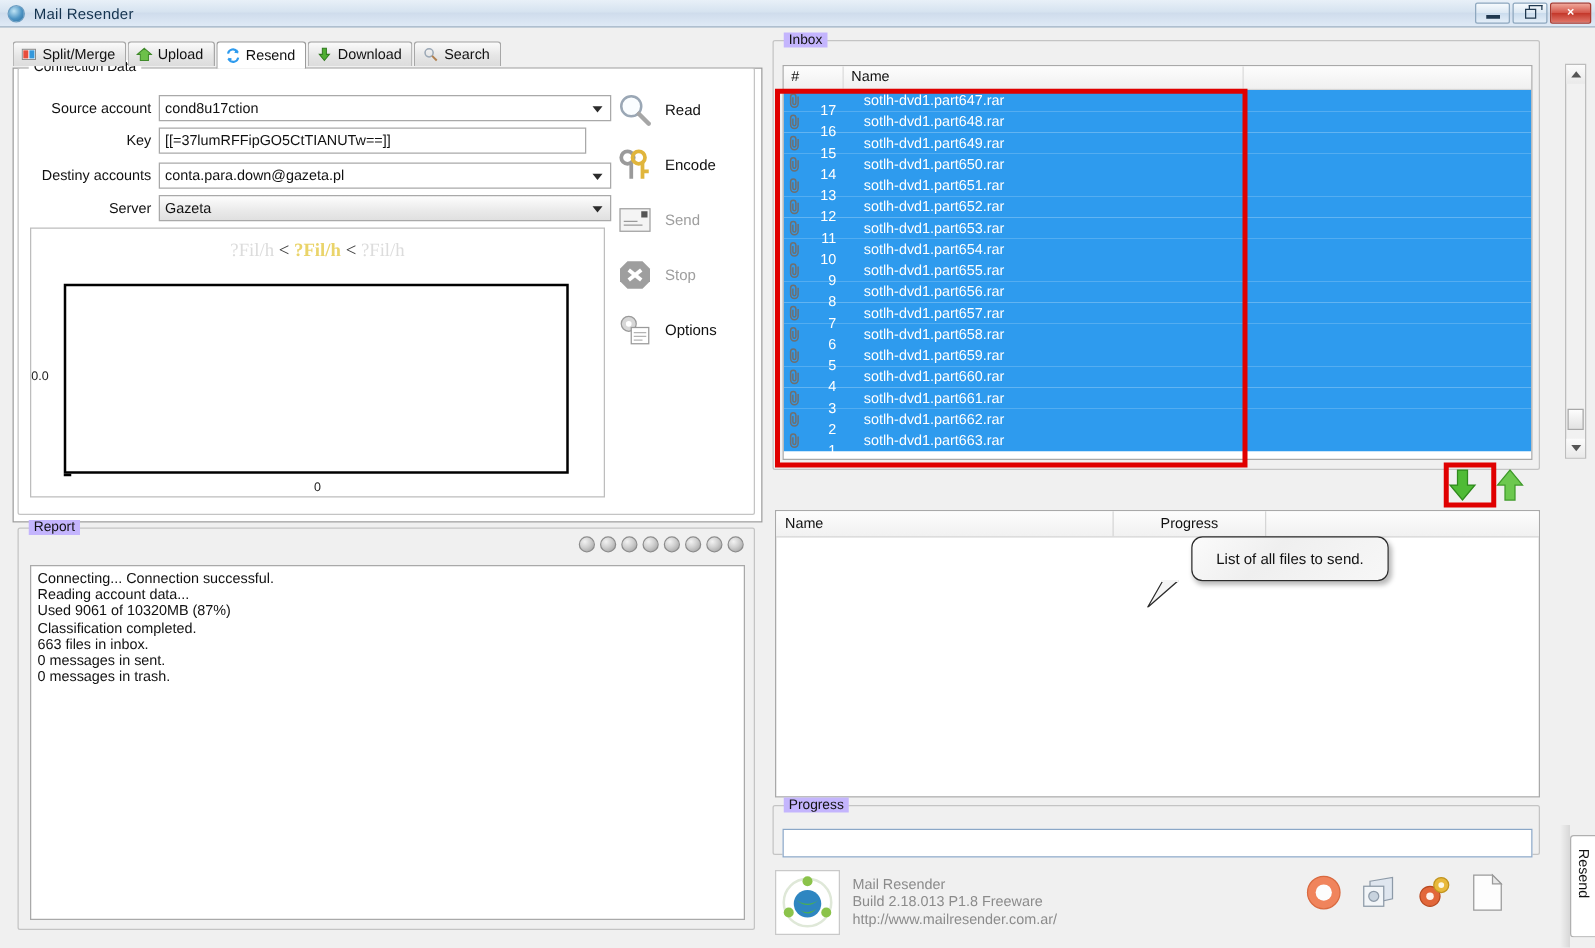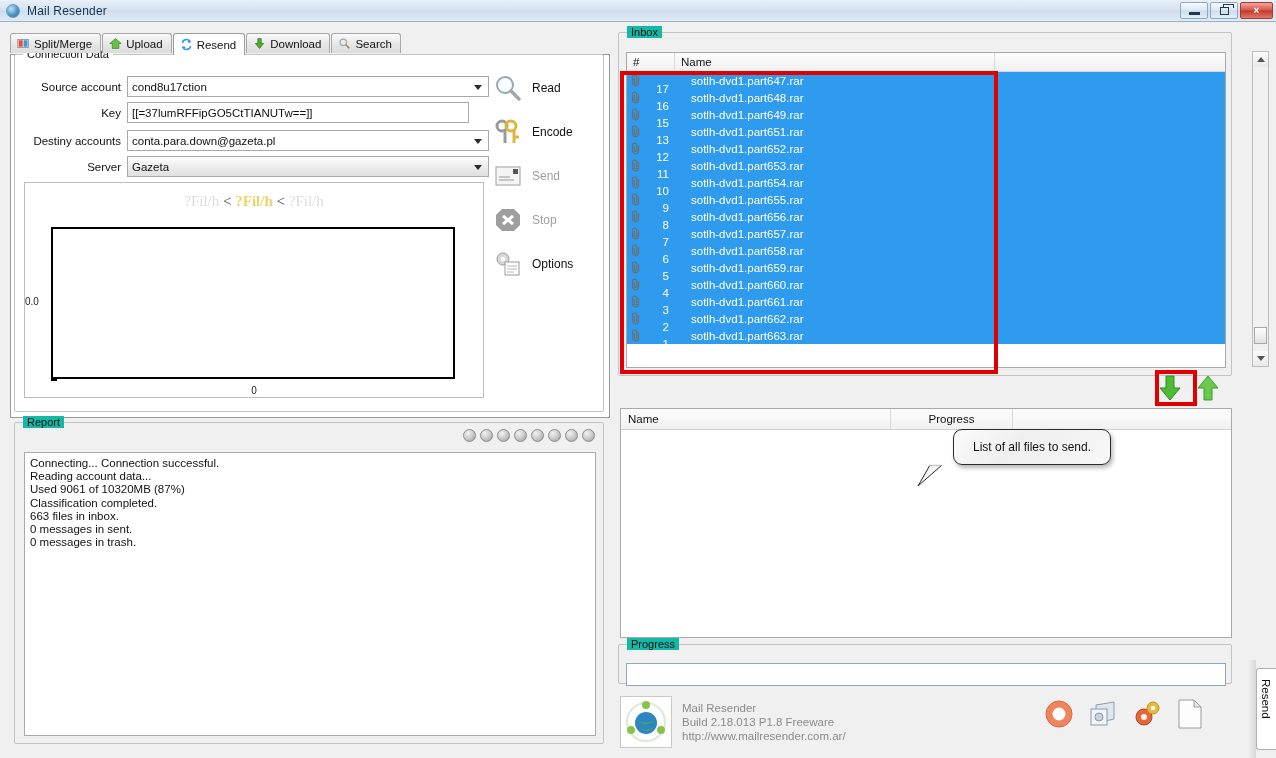--- a/index.html
+++ b/index.html
@@ -58,21 +58,21 @@
     height:22px; background:#fff; border-color:#9b9b9b;
     position:relative; z-index:6; font-weight:normal;
   }
   .tab .ticon{width:13px;height:13px;flex:none;display:block;}
 
   
   .group{
     position:absolute; border:1px solid #c4c4c4; border-radius:2px; background:transparent;
   }
   .group > .glabel{
-    position:absolute; top:-7px; left:8px; background:#14b8a6;
+    position:absolute; top:-7px; left:8px; background:#c4b5fd;
     padding:0 4px; font-size:11px; color:#111;
   }
   #connGroup{ left:14px; top:54px; width:590px; height:358px; background:#fff; }
   #leftTabPanel{ position:absolute; left:10px; top:54px; width:600px; height:364px; background:#fff; border:1px solid #9b9b9b; }
 
   .field-row{ position:absolute; display:flex; align-items:center; }
   .field-label{ text-align:right; font-size:11.5px; color:#111; padding-right:6px; }
   .combo, .textbox{
     height:21px; border:1px solid #a9a9a9; background:#fff;
     display:flex; align-items:center; font-size:11.5px; color:#111;
@@ -406,20 +406,29 @@
           </span>
           <span class="num">15</span>
           <span class="nm">sotlh-dvd1.part649.rar</span>
         </div>
         <div class="irow sel">
           <span class="clip">
             <svg width="11" height="13" viewBox="0 0 11 13">
               <path d="M7.5 3.2v5.6a3 3 0 0 1-6 0V3.2a2.1 2.1 0 0 1 4.2 0v5.2a1.2 1.2 0 0 1-2.4 0V3.8" fill="none" stroke="#6f6f6f" stroke-width="1.2"></path>
             </svg>
           </span>
+          <span class="num">14</span>
+          <span class="nm">sotlh-dvd1.part650.rar</span>
+        </div>
+        <div class="irow sel">
+          <span class="clip">
+            <svg width="11" height="13" viewBox="0 0 11 13">
+              <path d="M7.5 3.2v5.6a3 3 0 0 1-6 0V3.2a2.1 2.1 0 0 1 4.2 0v5.2a1.2 1.2 0 0 1-2.4 0V3.8" fill="none" stroke="#6f6f6f" stroke-width="1.2"></path>
+            </svg>
+          </span>
           <span class="num">13</span>
           <span class="nm">sotlh-dvd1.part651.rar</span>
         </div>
         <div class="irow sel">
           <span class="clip">
             <svg width="11" height="13" viewBox="0 0 11 13">
               <path d="M7.5 3.2v5.6a3 3 0 0 1-6 0V3.2a2.1 2.1 0 0 1 4.2 0v5.2a1.2 1.2 0 0 1-2.4 0V3.8" fill="none" stroke="#6f6f6f" stroke-width="1.2"></path>
             </svg>
           </span>
           <span class="num">12</span>

